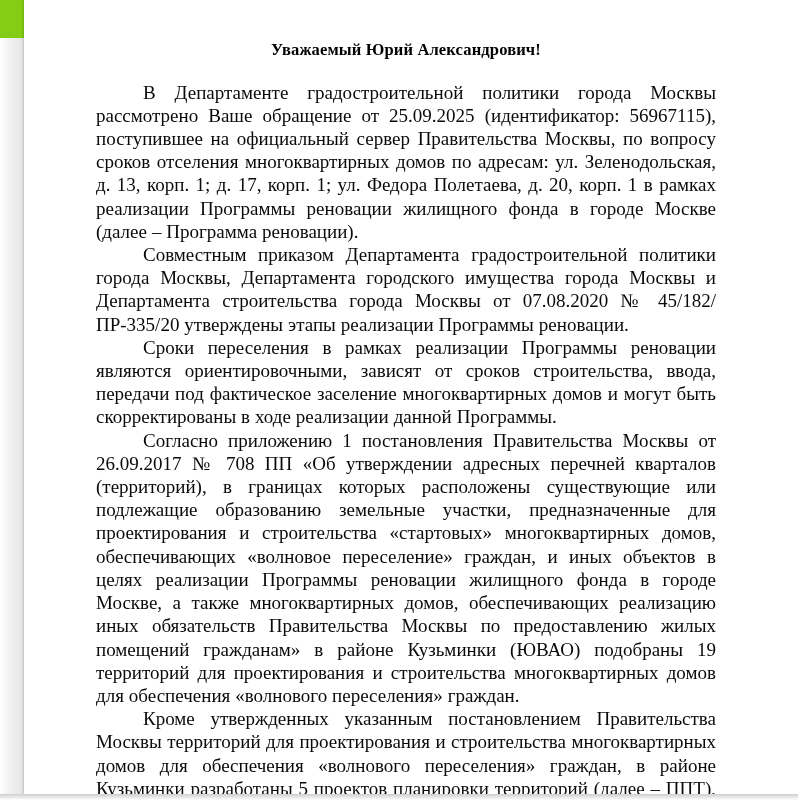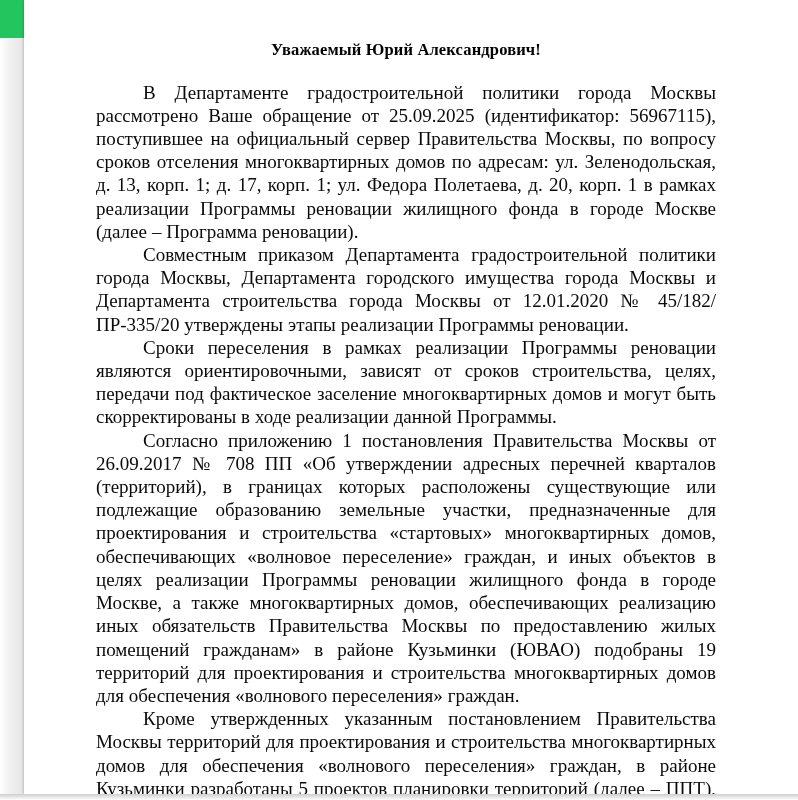--- a/index.html
+++ b/index.html
@@ -13,21 +13,21 @@
     overflow: hidden;
     background: #ffffff;
     font-family: "Liberation Serif", "DejaVu Serif", serif;
   }
 
   
   .viewport {
     position: relative;
     width: 798px;
     height: 800px;
-    background: #22c55e;
+    background: #84cc16;
   }
 
   
   .gutter-left {
     position: absolute;
     left: 0;
     top: 38px;
     width: 24px;
     height: 758px;
     background: linear-gradient(to right, #ffffff 0%, #f1f1f1 40%, #e4e4e4 100%);
@@ -97,23 +97,23 @@
   <div class="gutter-left"></div>
 
   <div class="page-sheet">
 
     <div class="doc-body">
 
       <div class="salutation">Уважаемый Юрий Александрович!</div>
 
       <p class="para">В Департаменте градостроительной политики города Москвы рассмотрено Ваше обращение от 25.09.2025 (идентификатор: 56967115), поступившее на официальный сервер Правительства Москвы, по вопросу сроков отселения многоквартирных домов по адресам: ул. Зеленодольская, д. 13, корп. 1; д. 17, корп. 1; ул. Федора Полетаева, д. 20, корп. 1 в рамках реализации Программы реновации жилищного фонда в городе Москве (далее – Программа реновации).</p>
 
-      <p class="para">Совместным приказом Департамента градостроительной политики города Москвы, Департамента городского имущества города Москвы и Департамента строительства города Москвы от 12.01.2020 № 45/182/ПР-335/20 утверждены этапы реализации Программы реновации.</p>
+      <p class="para">Совместным приказом Департамента градостроительной политики города Москвы, Департамента городского имущества города Москвы и Департамента строительства города Москвы от 07.08.2020 № 45/182/ПР-335/20 утверждены этапы реализации Программы реновации.</p>
 
-      <p class="para">Сроки переселения в рамках реализации Программы реновации являются ориентировочными, зависят от сроков строительства, целях, передачи под фактическое заселение многоквартирных домов и могут быть скорректированы в ходе реализации данной Программы.</p>
+      <p class="para">Сроки переселения в рамках реализации Программы реновации являются ориентировочными, зависят от сроков строительства, ввода, передачи под фактическое заселение многоквартирных домов и могут быть скорректированы в ходе реализации данной Программы.</p>
 
       <p class="para">Согласно приложению 1 постановления Правительства Москвы от 26.09.2017 № 708 ПП «Об утверждении адресных перечней кварталов (территорий), в границах которых расположены существующие или подлежащие образованию земельные участки, предназначенные для проектирования и строительства «стартовых» многоквартирных домов, обеспечивающих «волновое переселение» граждан, и иных объектов в целях реализации Программы реновации жилищного фонда в городе Москве, а также многоквартирных домов, обеспечивающих реализацию иных обязательств Правительства Москвы по предоставлению жилых помещений гражданам» в районе Кузьминки (ЮВАО) подобраны 19 территорий для проектирования и строительства многоквартирных домов для обеспечения «волнового переселения» граждан.</p>
 
 
       <p class="para">Кроме утвержденных указанным постановлением Правительства Москвы территорий для проектирования и строительства многоквартирных домов для обеспечения «волнового переселения» граждан, в районе Кузьминки разработаны 5 проектов планировки территорий (далее – ППТ), которыми предусмотрено строительство жилых объектов с целью реализации Программы реновации.</p>
 
       <p class="para">Адрес дома и дата переселения жителей сносимых по Программе реновации многоквартирных домов по адресам: ул. Зеленодольская, д. 13, корп. 1; д. 17, корп. 1;</p>
 
     </div>
 

